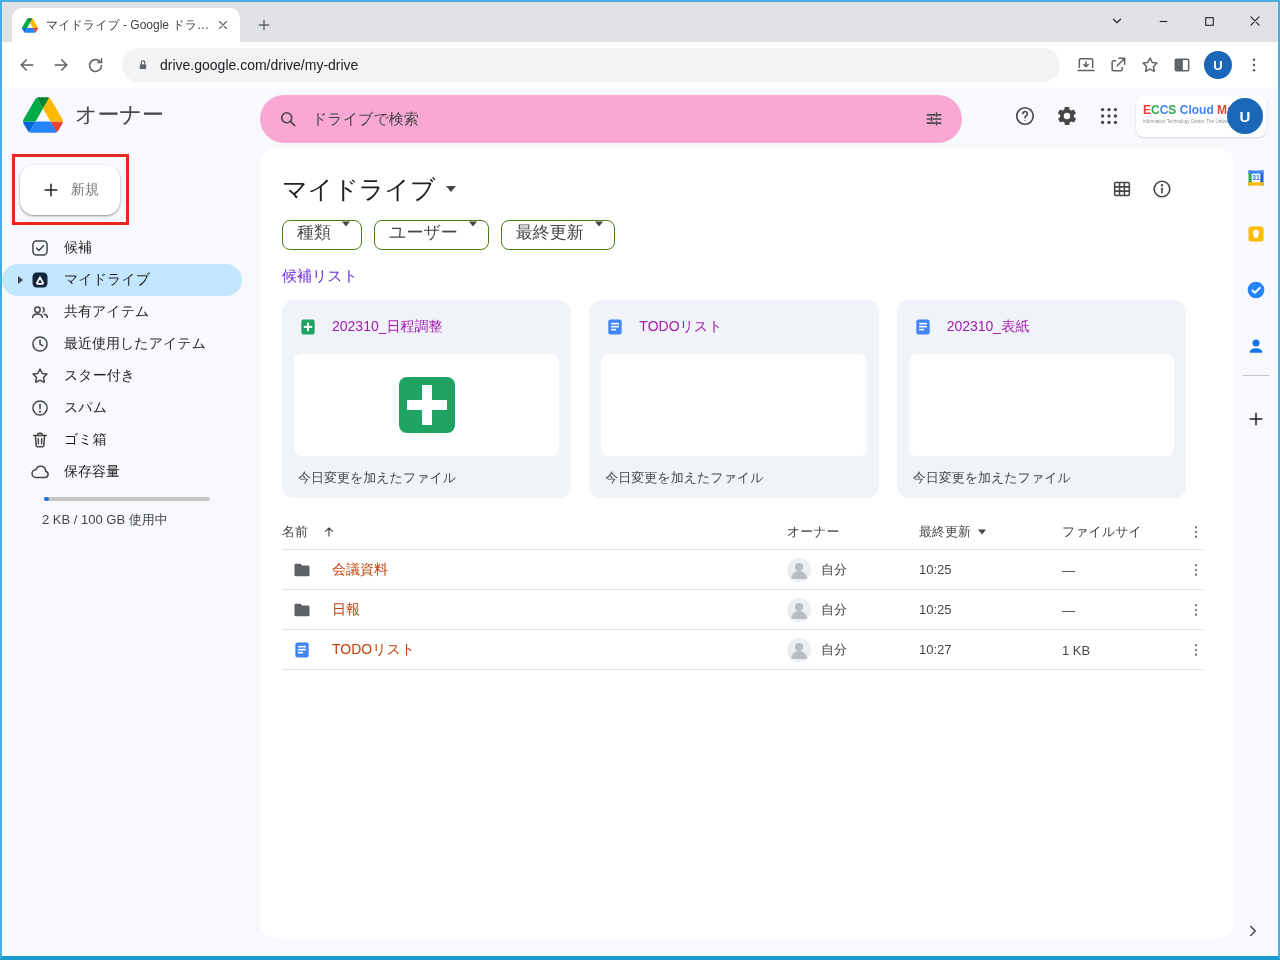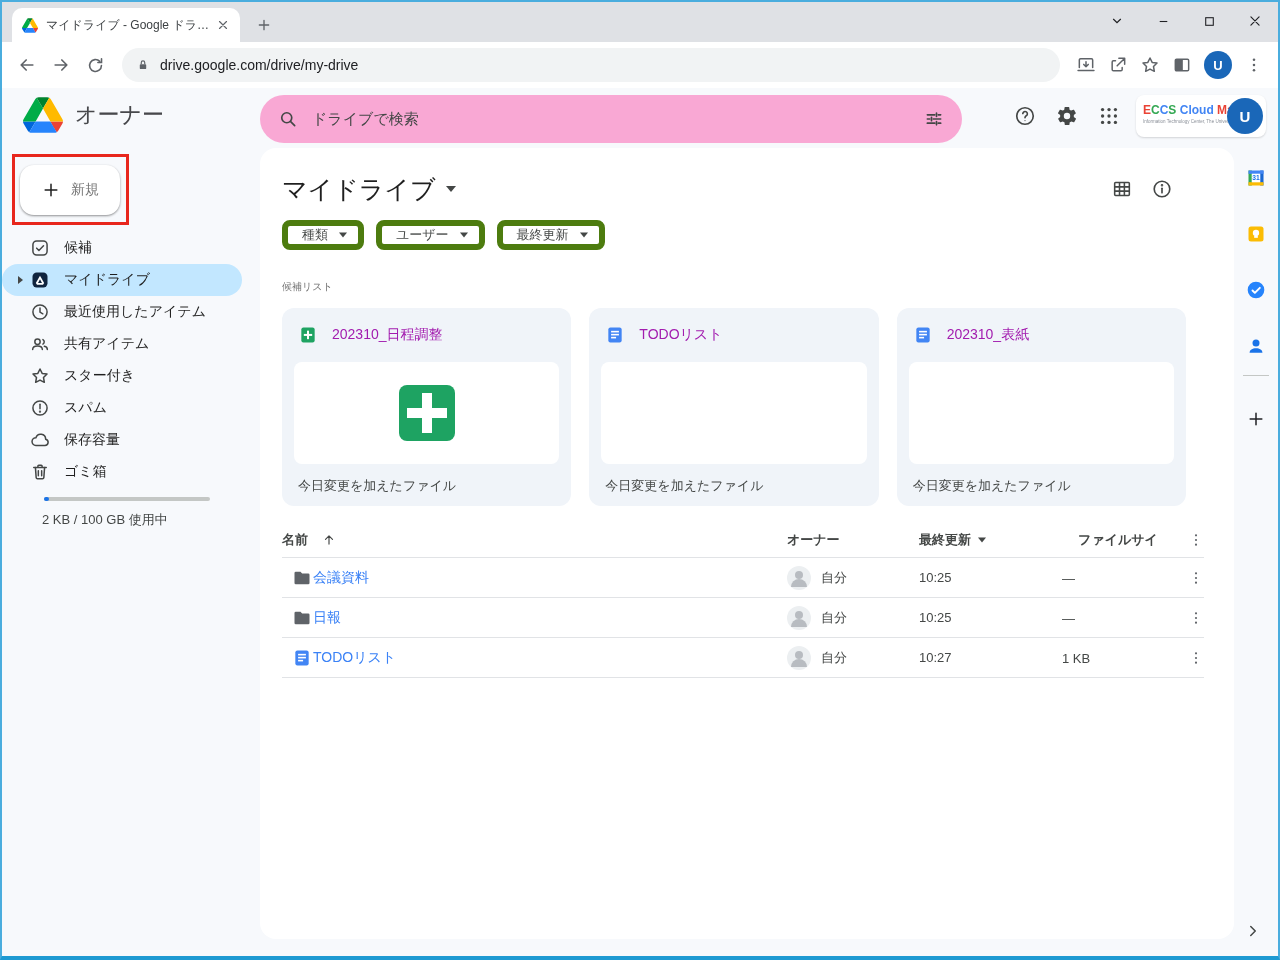--- a/index.html
+++ b/index.html
@@ -64,44 +64,44 @@
   
   .main{position:absolute;left:258px;top:60px;right:44px;bottom:17px;background:#fff;border-radius:16px;
     padding:0 30px 0 22px;overflow:hidden;}
   .titlerow{margin-top:22px;height:38px;display:flex;align-items:center;}
   .page-title{font-size:25px;color:#1f1f1f;}
   .tri-down{width:0;height:0;border-left:5px solid transparent;border-right:5px solid transparent;border-top:6px solid #444746;margin-left:10px;}
   .titlerow .spacer{flex:1;}
   .viewbtns{display:flex;align-items:center;margin-right:22px;}
   .viewbtns .abtn{width:40px;height:40px;}
   .chips{margin-top:12px;display:flex;}
-  .chip{height:30px;border:6px solid #4d7c0f;border-radius:8px;display:flex;align-items:center;
-    padding:0 10px 0 14px;margin-right:12px;font-size:13px;color:#444746;}
+  .chip{height:30px;border:1px solid #4d7c0f;border-radius:8px;display:flex;
+    padding:0 10px 0 14px;margin-right:12px;font-size:17px;color:#444746;}
   .chip .tri-down{border-top-color:#444746;margin-left:10px;transform:scale(.8);}
-  .sec-label{margin-top:30px;font-size:10px;color:#737373;}
+  .sec-label{margin-top:17px;font-size:15px;color:#6d28d9;}
   .cards{margin-top:14px;display:flex;}
   .card{width:295px;height:198px;background:#f0f4f9;border-radius:12px;margin-right:18px;overflow:hidden;}
   .card-head{height:54px;display:flex;align-items:center;padding:0 16px;}
   .card-title{font-size:14px;color:#a21caf;margin-left:14px;white-space:nowrap;overflow:hidden;text-overflow:ellipsis;}
   .card-preview{margin:0 12px;height:102px;background:#fff;border-radius:8px;display:flex;align-items:center;justify-content:center;}
   .sheets-big{width:56px;height:56px;background:#1ea362;border-radius:8px;position:relative;}
   .sheets-big:before{content:"";position:absolute;left:8px;top:23px;width:40px;height:10px;background:#fff;}
   .sheets-big:after{content:"";position:absolute;left:23px;top:8px;width:10px;height:40px;background:#fff;}
   .card-caption{padding:13px 16px 0;font-size:13px;color:#444746;}
   
   .table{margin-top:16px;}
   .trow{display:flex;align-items:center;height:40px;border-bottom:1px solid #e1e3e6;}
-  .thead{height:36px;color:#444746;font-size:13px;font-weight:bold;text-align:center;}
+  .thead{height:36px;color:#444746;font-size:13px;font-weight:normal;}
   .cell-name{flex:1;display:flex;align-items:center;min-width:0;padding-left:10px;}
   .thead .cell-name{padding-left:0;}
   .col-owner{width:132px;display:flex;align-items:center;}
   .col-mod{width:143px;display:flex;align-items:center;}
   .col-size{width:112px;}
   .col-menu{width:30px;display:flex;justify-content:flex-end;}
-  .fname{font-size:14px;color:#3b82f6;margin-left:1px;}
+  .fname{font-size:14px;color:#c2410c;margin-left:20px;}
   .owner-name,.mod-text,.size-text{font-size:13px;color:#444746;}
   .owner-av{width:24px;height:24px;border-radius:50%;background:#eceff1;overflow:hidden;margin-right:10px;display:flex;align-items:center;justify-content:center;}
   .thead .tri-down{transform:scale(.8);margin-left:6px;border-top-color:#444746;}
   .sort-up{margin-left:14px;}
   
   .rail{position:absolute;right:0;top:60px;width:44px;bottom:0;display:flex;flex-direction:column;align-items:center;}
   .rail-ic{width:20px;height:20px;margin-top:36px;}
   .rail-ic:first-child{margin-top:20px;}
   .rail-div{width:26px;height:1px;background:#c4c7c5;margin-top:19px;}
   .rail-plus{margin-top:33px;color:#202124;}
@@ -323,36 +323,36 @@
                 <polygon points="12,7 17,15.7 15.6,17.6 8.4,17.6 7,15.7" fill="#fff"></polygon>
                 <polygon points="12,11.2 14.4,15.5 9.6,15.5" fill="#10243e"></polygon>
               </svg>
           </span>
           <span class="nav-label">マイドライブ</span>
         </div>
         <div class="navrow">
           <span class="caret-slot"></span>
           <span class="nav-ic">
             <svg width="20" height="20" viewBox="0 0 24 24" fill="none" stroke="currentColor" stroke-width="1.8" stroke-linecap="round">
-                <circle cx="12" cy="12" r="8.5"></circle>
-                <path d="M12 7.2v5l3.4 2"></path>
-              </svg>
-          </span>
-          <span class="nav-label">最近使用したアイテム</span>
-        </div>
-        <div class="navrow">
-          <span class="caret-slot"></span>
-          <span class="nav-ic">
-            <svg width="20" height="20" viewBox="0 0 24 24" fill="none" stroke="currentColor" stroke-width="1.8" stroke-linecap="round">
                 <circle cx="9" cy="9.3" r="3.2"></circle>
                 <path d="M3.2 18.5c0-2.6 2.6-4.2 5.8-4.2s5.8 1.6 5.8 4.2"></path>
                 <path d="M15.5 6.7a3.1 3.1 0 0 1 0 5.4M17.2 14.8c2.2.5 3.6 1.8 3.6 3.7"></path>
               </svg>
           </span>
           <span class="nav-label">共有アイテム</span>
+        </div>
+        <div class="navrow">
+          <span class="caret-slot"></span>
+          <span class="nav-ic">
+            <svg width="20" height="20" viewBox="0 0 24 24" fill="none" stroke="currentColor" stroke-width="1.8" stroke-linecap="round">
+                <circle cx="12" cy="12" r="8.5"></circle>
+                <path d="M12 7.2v5l3.4 2"></path>
+              </svg>
+          </span>
+          <span class="nav-label">最近使用したアイテム</span>
         </div>
         <div class="navrow">
           <span class="caret-slot"></span>
           <span class="nav-ic">
             <svg width="20" height="20" viewBox="0 0 24 24" fill="none" stroke="currentColor" stroke-width="1.8" stroke-linejoin="round">
                 <path d="M12 3.6l2.6 5.3 5.8.8-4.2 4.1 1 5.8-5.2-2.7-5.2 2.7 1-5.8-4.2-4.1 5.8-.8z"></path>
               </svg>
           </span>
           <span class="nav-label">スター付き</span>
         </div>
@@ -363,36 +363,36 @@
                 <circle cx="12" cy="12" r="8.5"></circle>
                 <path d="M12 7.5V13"></path>
                 <circle cx="12" cy="16.3" r="0.5" fill="currentColor"></circle>
               </svg>
           </span>
           <span class="nav-label">スパム</span>
         </div>
         <div class="navrow">
           <span class="caret-slot"></span>
           <span class="nav-ic">
-            <svg width="20" height="20" viewBox="0 0 24 24" fill="none" stroke="currentColor" stroke-width="1.8" stroke-linejoin="round">
-                <path d="M7 18.5h11a3.8 3.8 0 0 0 .8-7.5A6 6 0 0 0 7.1 9.3 4.6 4.6 0 0 0 7 18.5z"></path>
-              </svg>
-          </span>
-          <span class="nav-label">保存容量</span>
-        </div>
-        <div class="navrow">
-          <span class="caret-slot"></span>
-          <span class="nav-ic">
             <svg width="20" height="20" viewBox="0 0 24 24" fill="none" stroke="currentColor" stroke-width="1.8" stroke-linecap="round" stroke-linejoin="round">
                 <path d="M4.5 6.5h15M9.5 6.5V4.8a1 1 0 0 1 1-1h3a1 1 0 0 1 1 1v1.7"></path>
                 <path d="M6.5 6.5l.9 12.2a1.5 1.5 0 0 0 1.5 1.3h6.2a1.5 1.5 0 0 0 1.5-1.3l.9-12.2"></path>
                 <path d="M10 10.5v6M14 10.5v6"></path>
               </svg>
           </span>
           <span class="nav-label">ゴミ箱</span>
+        </div>
+        <div class="navrow">
+          <span class="caret-slot"></span>
+          <span class="nav-ic">
+            <svg width="20" height="20" viewBox="0 0 24 24" fill="none" stroke="currentColor" stroke-width="1.8" stroke-linejoin="round">
+                <path d="M7 18.5h11a3.8 3.8 0 0 0 .8-7.5A6 6 0 0 0 7.1 9.3 4.6 4.6 0 0 0 7 18.5z"></path>
+              </svg>
+          </span>
+          <span class="nav-label">保存容量</span>
         </div>
       </div>
 
       <div class="quota">
         <div class="quota-fill"></div>
       </div>
       <div class="quota-text">2 KB / 100 GB 使用中</div>
     </div>
 
     <div class="main">

